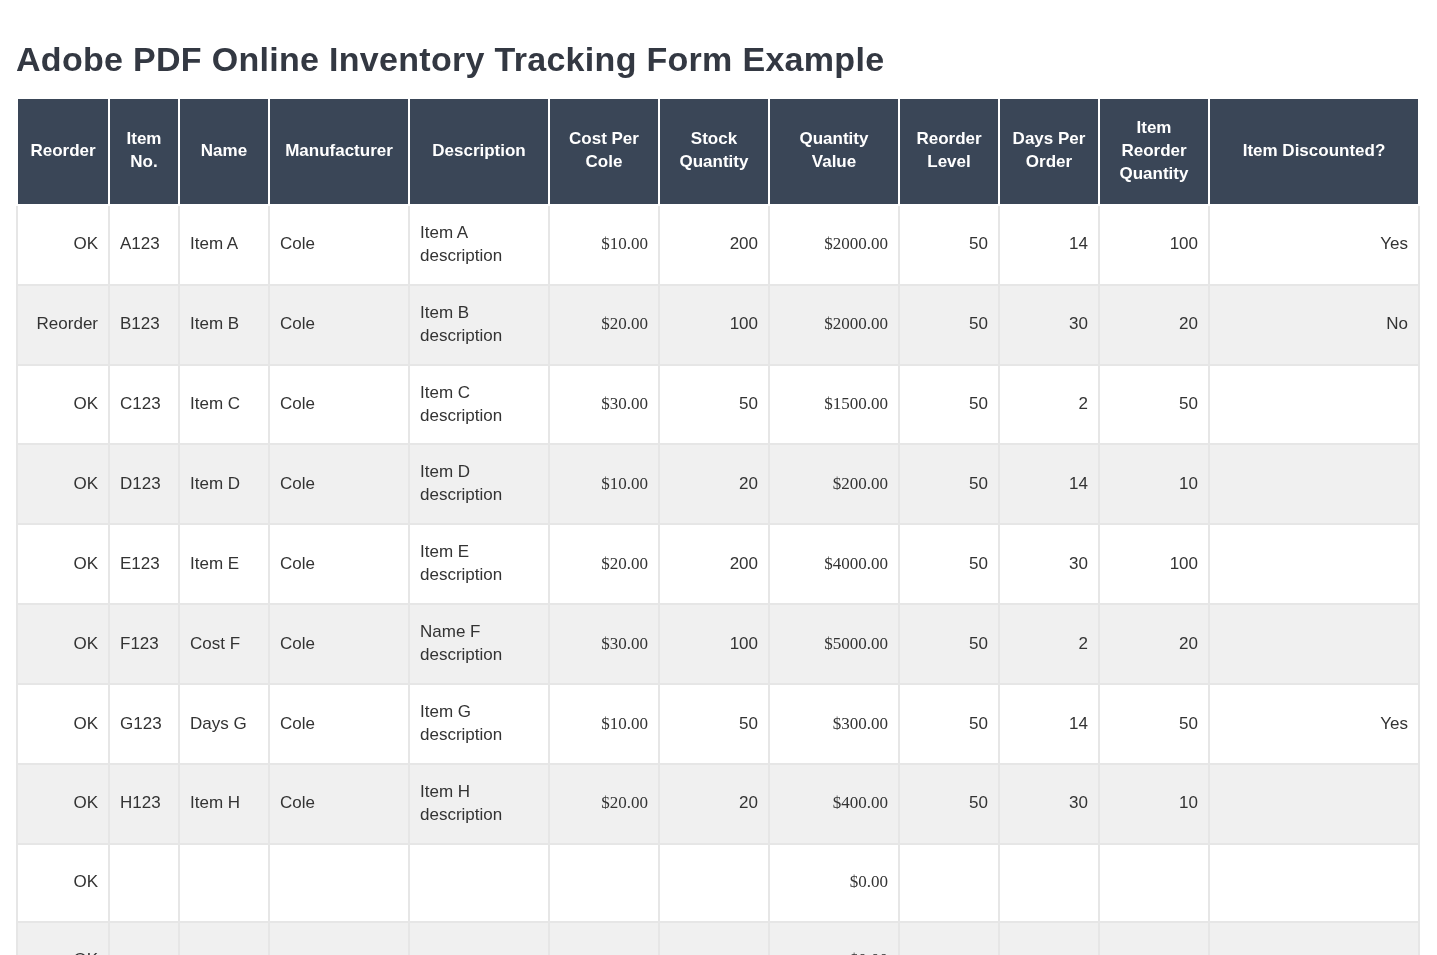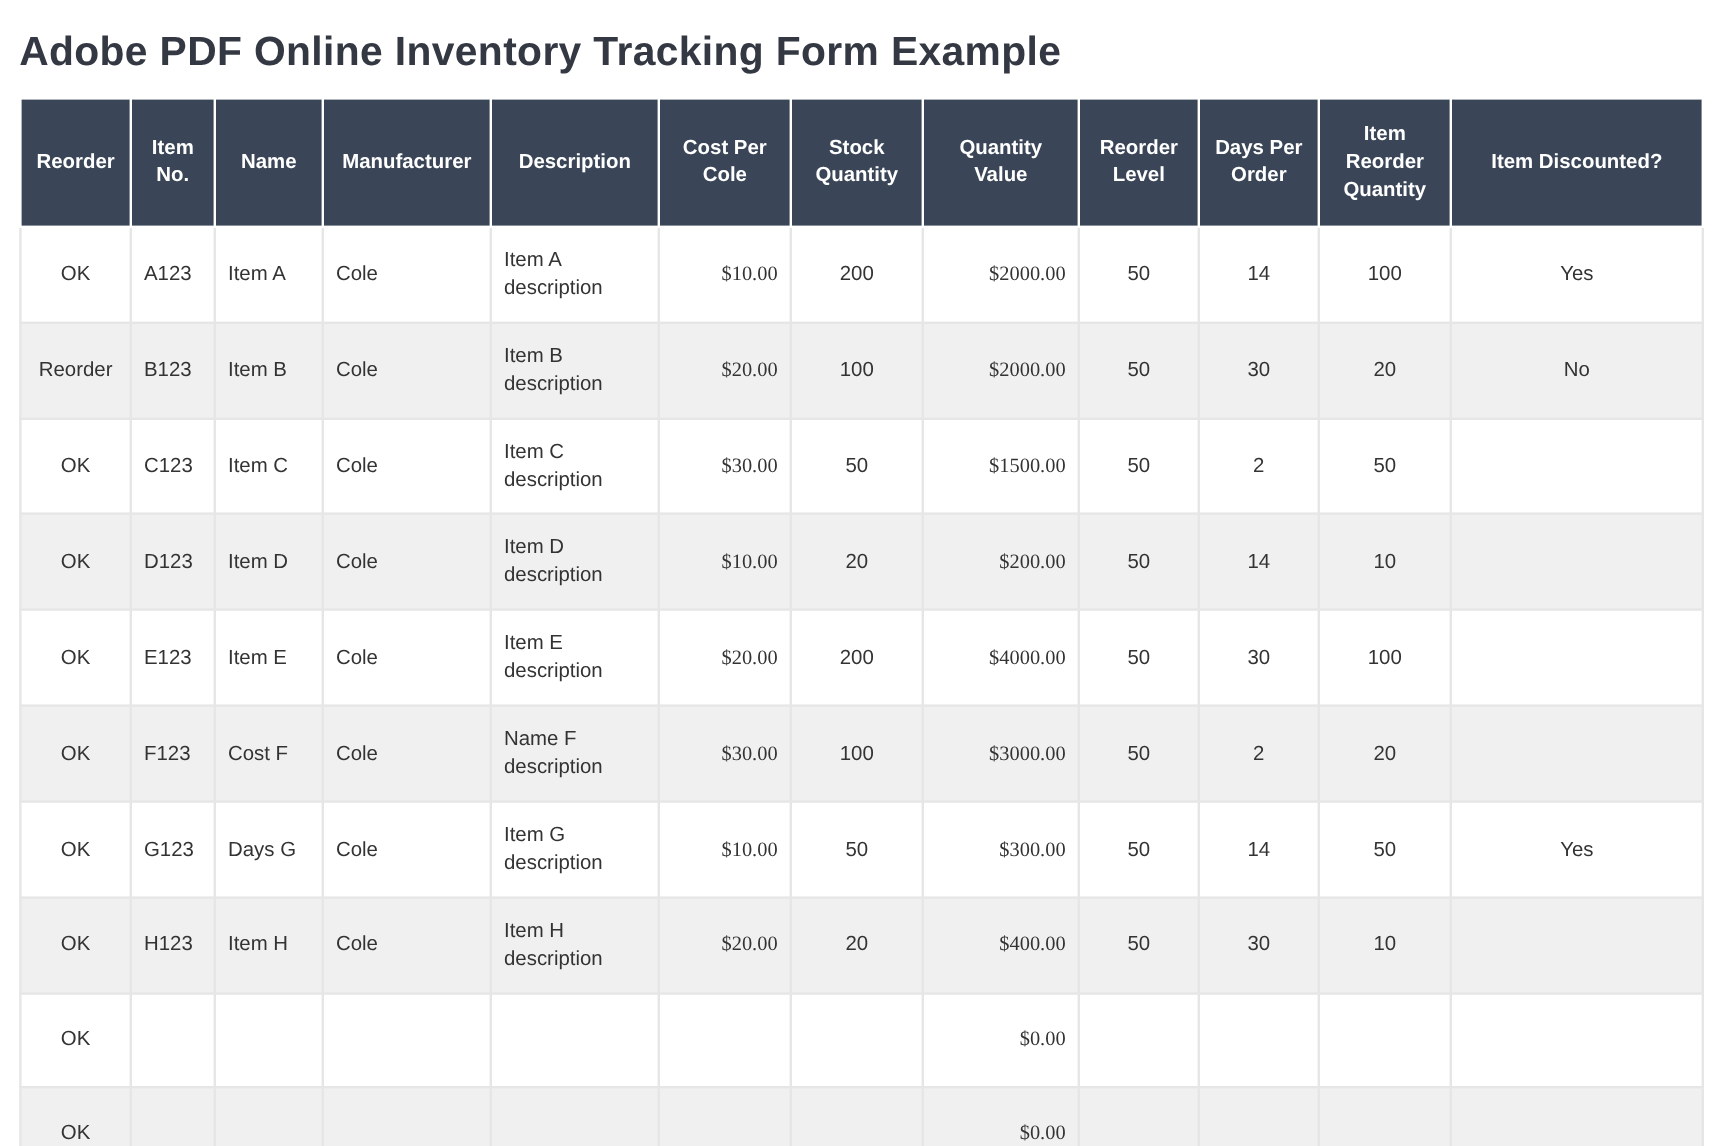--- a/index.html
+++ b/index.html
@@ -8,21 +8,21 @@
     padding: 16px 16px 40px 16px;
     font-family: "Century Gothic", "Segoe UI", Arial, sans-serif;
     color: #333;
     background: #fff;
     width: 1437px;
   }
   h1.page-title {
     font-size: 34px;
     font-weight: 700;
     color: #333842;
-    margin: 8px 0 18px 0;
+    margin: 24px 0 18px 0;
     letter-spacing: 0.3px;
   }
   table.inventory {
     border-collapse: collapse;
     width: 1404px;
     table-layout: fixed;
   }
   table.inventory th {
     background: #3a4657;
     color: #fff;
@@ -44,21 +44,21 @@
     line-height: 1.35;
   }
   table.inventory tbody tr:nth-child(even) td {
     background: #f0f0f0;
   }
   table.inventory tbody tr:nth-child(odd) td {
     background: #ffffff;
   }
 
   
-  .c-center { text-align: center; }
+  .c-center { text-align: right; }
   .c-left   { text-align: left;   }
   .c-right  { text-align: right; font-family: Liberation Serif, serif;  }
 
   
   col.col-reorder      { width: 92px;  }
   col.col-itemno       { width: 70px;  }
   col.col-name         { width: 90px;  }
   col.col-manufacturer { width: 140px; }
   col.col-description  { width: 140px; }
   col.col-cost         { width: 110px; }
@@ -177,21 +177,21 @@
         <td class="c-center"></td>
       </tr>
       <tr>
         <td class="c-center">OK</td>
         <td class="c-left">F123</td>
         <td class="c-left">Cost F</td>
         <td class="c-left">Cole</td>
         <td class="c-left">Name F description</td>
         <td class="c-right">$30.00</td>
         <td class="c-center">100</td>
-        <td class="c-right">$3000.00</td>
+        <td class="c-right">$5000.00</td>
         <td class="c-center">50</td>
         <td class="c-center">2</td>
         <td class="c-center">20</td>
         <td class="c-center"></td>
       </tr>
       <tr>
         <td class="c-center">OK</td>
         <td class="c-left">G123</td>
         <td class="c-left">Days G</td>
         <td class="c-left">Cole</td>

